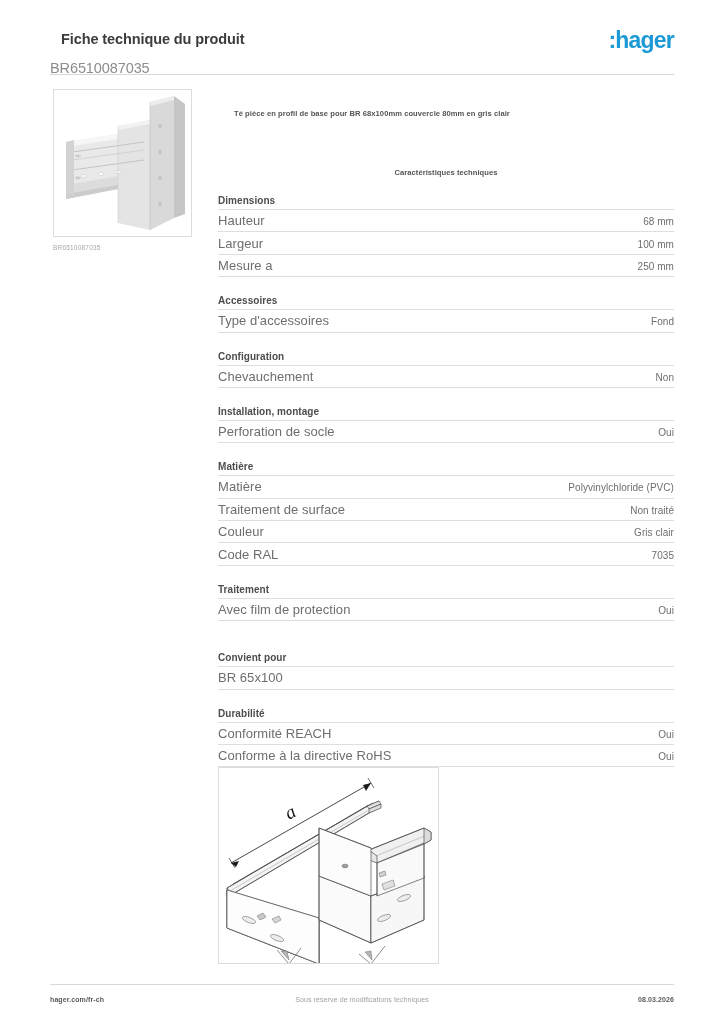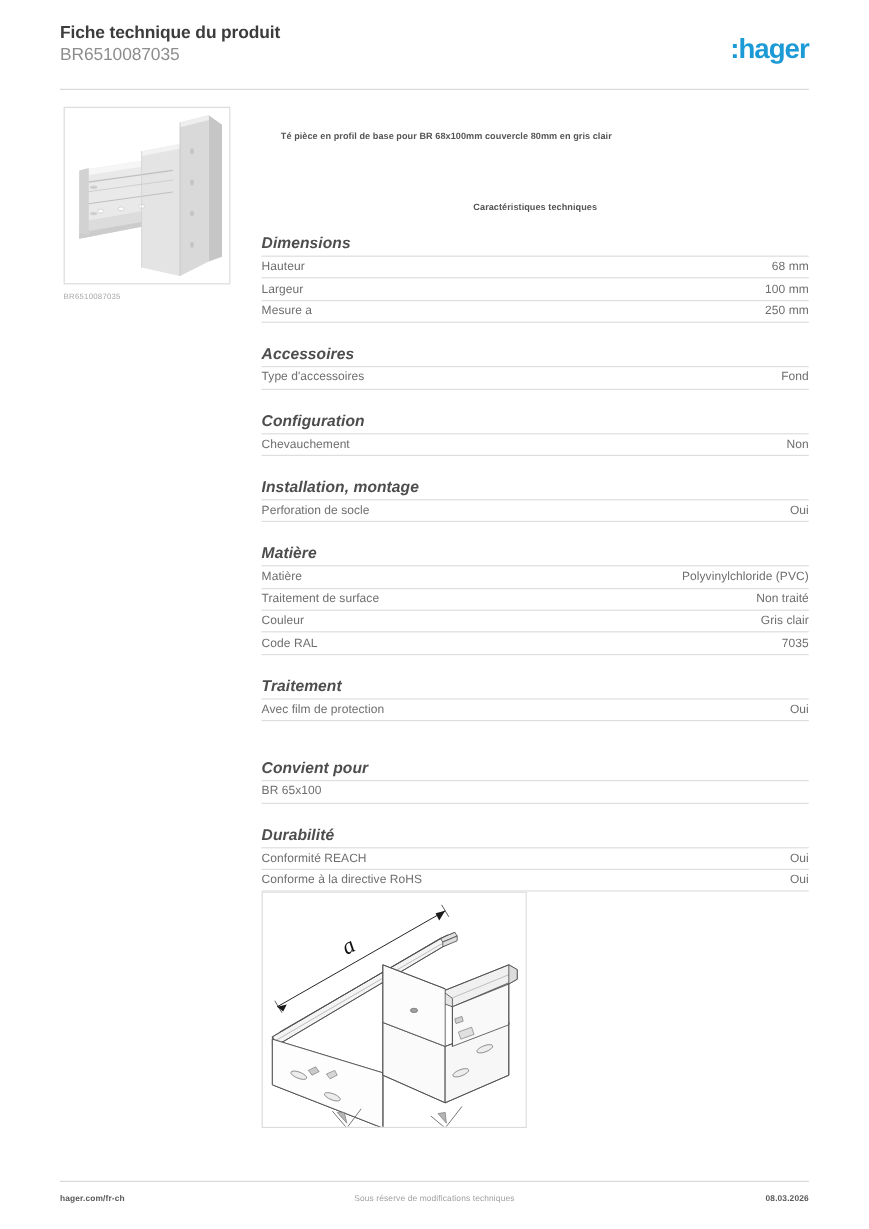--- a/index.html
+++ b/index.html
@@ -32,21 +32,21 @@
     top: 20px;
     width: 624px;
     height: 48px;
   }
   .header-title {
     font-size: 14.5px;
     font-weight: bold;
     color: #3c3c3c;
     letter-spacing: -0.1px;
     line-height: 17px;
-    margin: 0;
+    margin: 11px;
   }
   .header-subtitle {
     font-size: 14.5px;
     font-weight: normal;
     color: #8d8d8d;
     letter-spacing: -0.1px;
     line-height: 17px;
     margin: 0;
     padding-top: 1px;
   }
@@ -116,39 +116,38 @@
     margin: 0;
     padding-top: 33px;
     letter-spacing: 0.05px;
     text-align: center;
   }
 
   .spec-group { padding-top: 18px; }
   .spec-group.gap-large { padding-top: 31px; }
 
   .group-heading {
-    font-size: 13px;
+    font-size: 10px;
     font-weight: bold;
     color: #4d4d4d;
     padding-bottom: 3px;
     letter-spacing: 0.05px;
-    font-style: italic;
   }
   .group-rows { border-top: 1px solid #dedede; }
 
   .spec-row {
     display: flex;
     justify-content: space-between;
     align-items: baseline;
     border-bottom: 1px solid #dedede;
     padding: 3.2px 0 3.2px 0;
     min-height: 9px;
   }
   .spec-label {
-    font-size: 10px;
+    font-size: 13px;
     color: #6e6e6e;
     letter-spacing: 0.05px;
     white-space: nowrap;
   }
   .spec-value {
     font-size: 10px;
     color: #6e6e6e;
     letter-spacing: 0.05px;
     text-align: right;
     white-space: nowrap;

